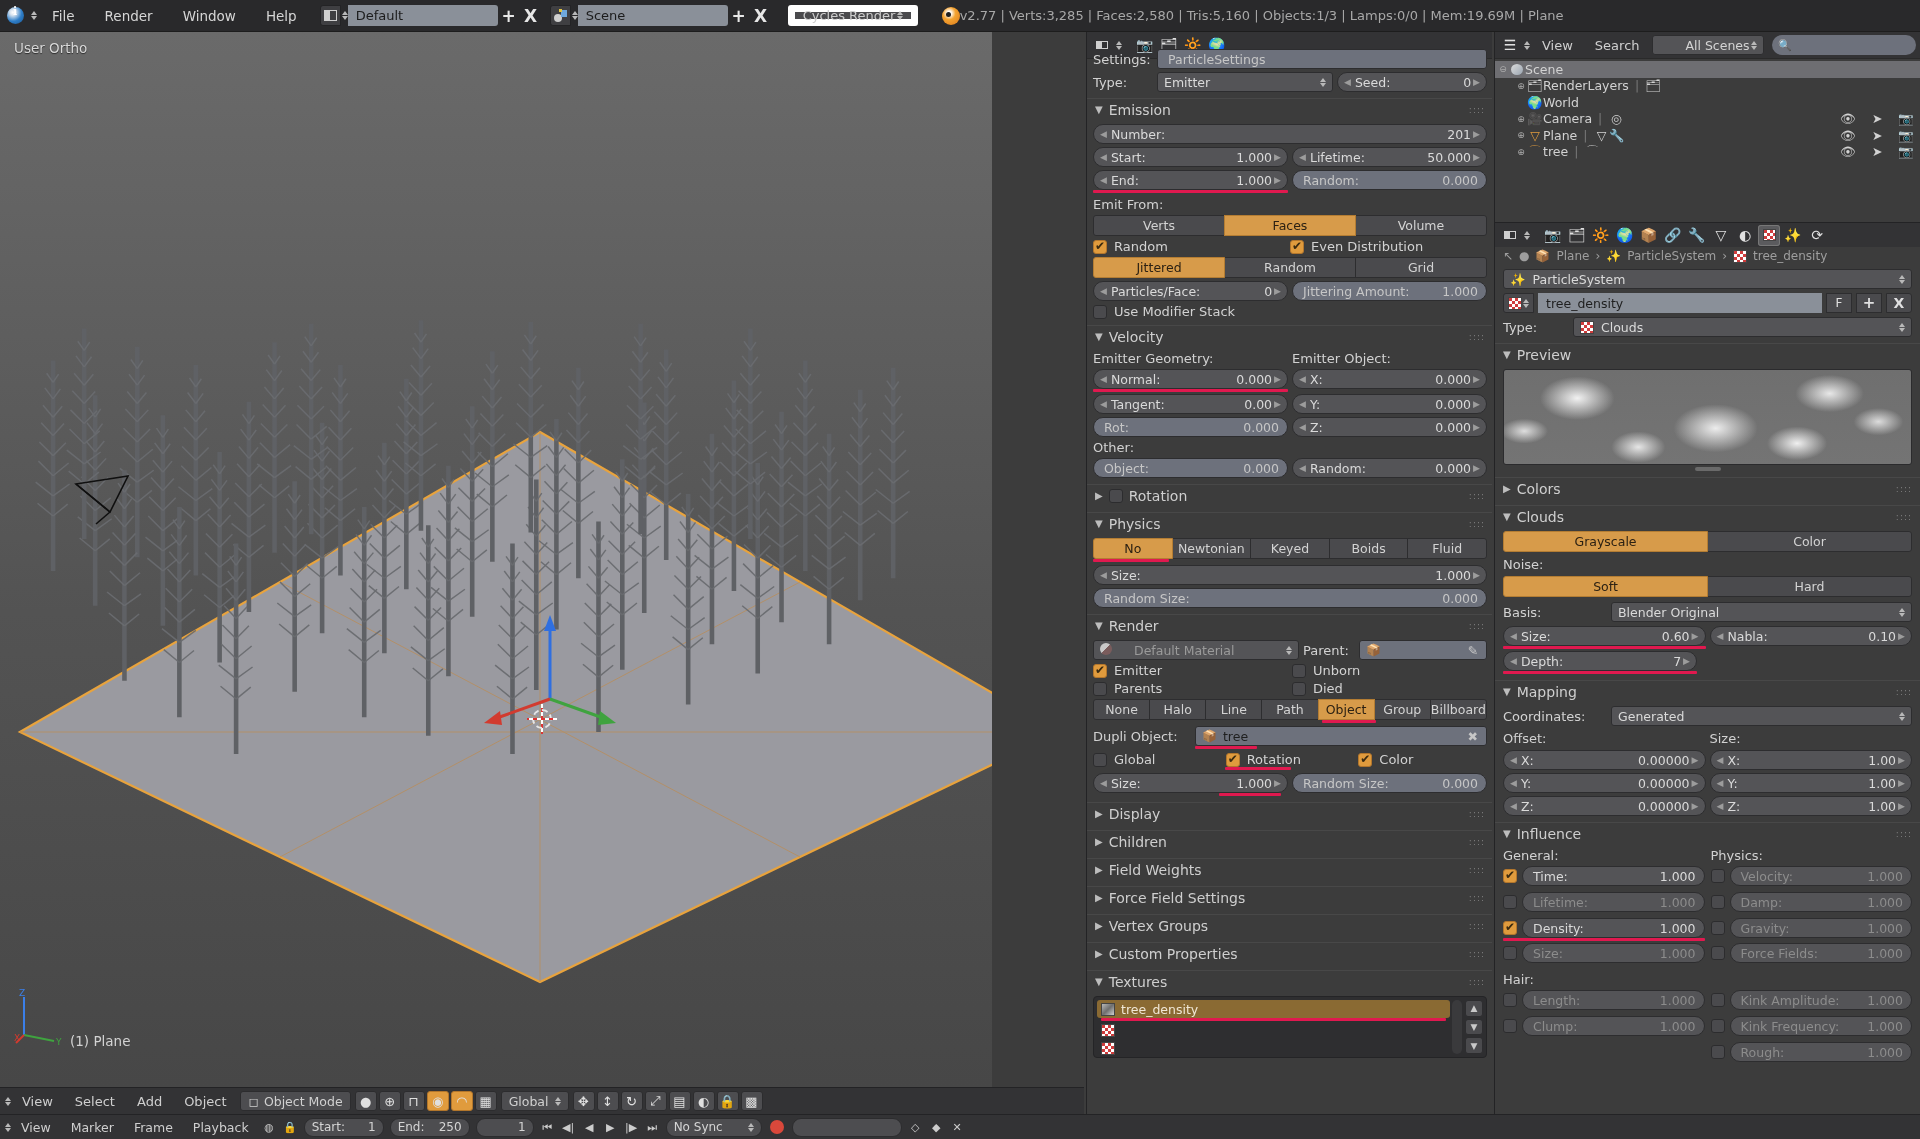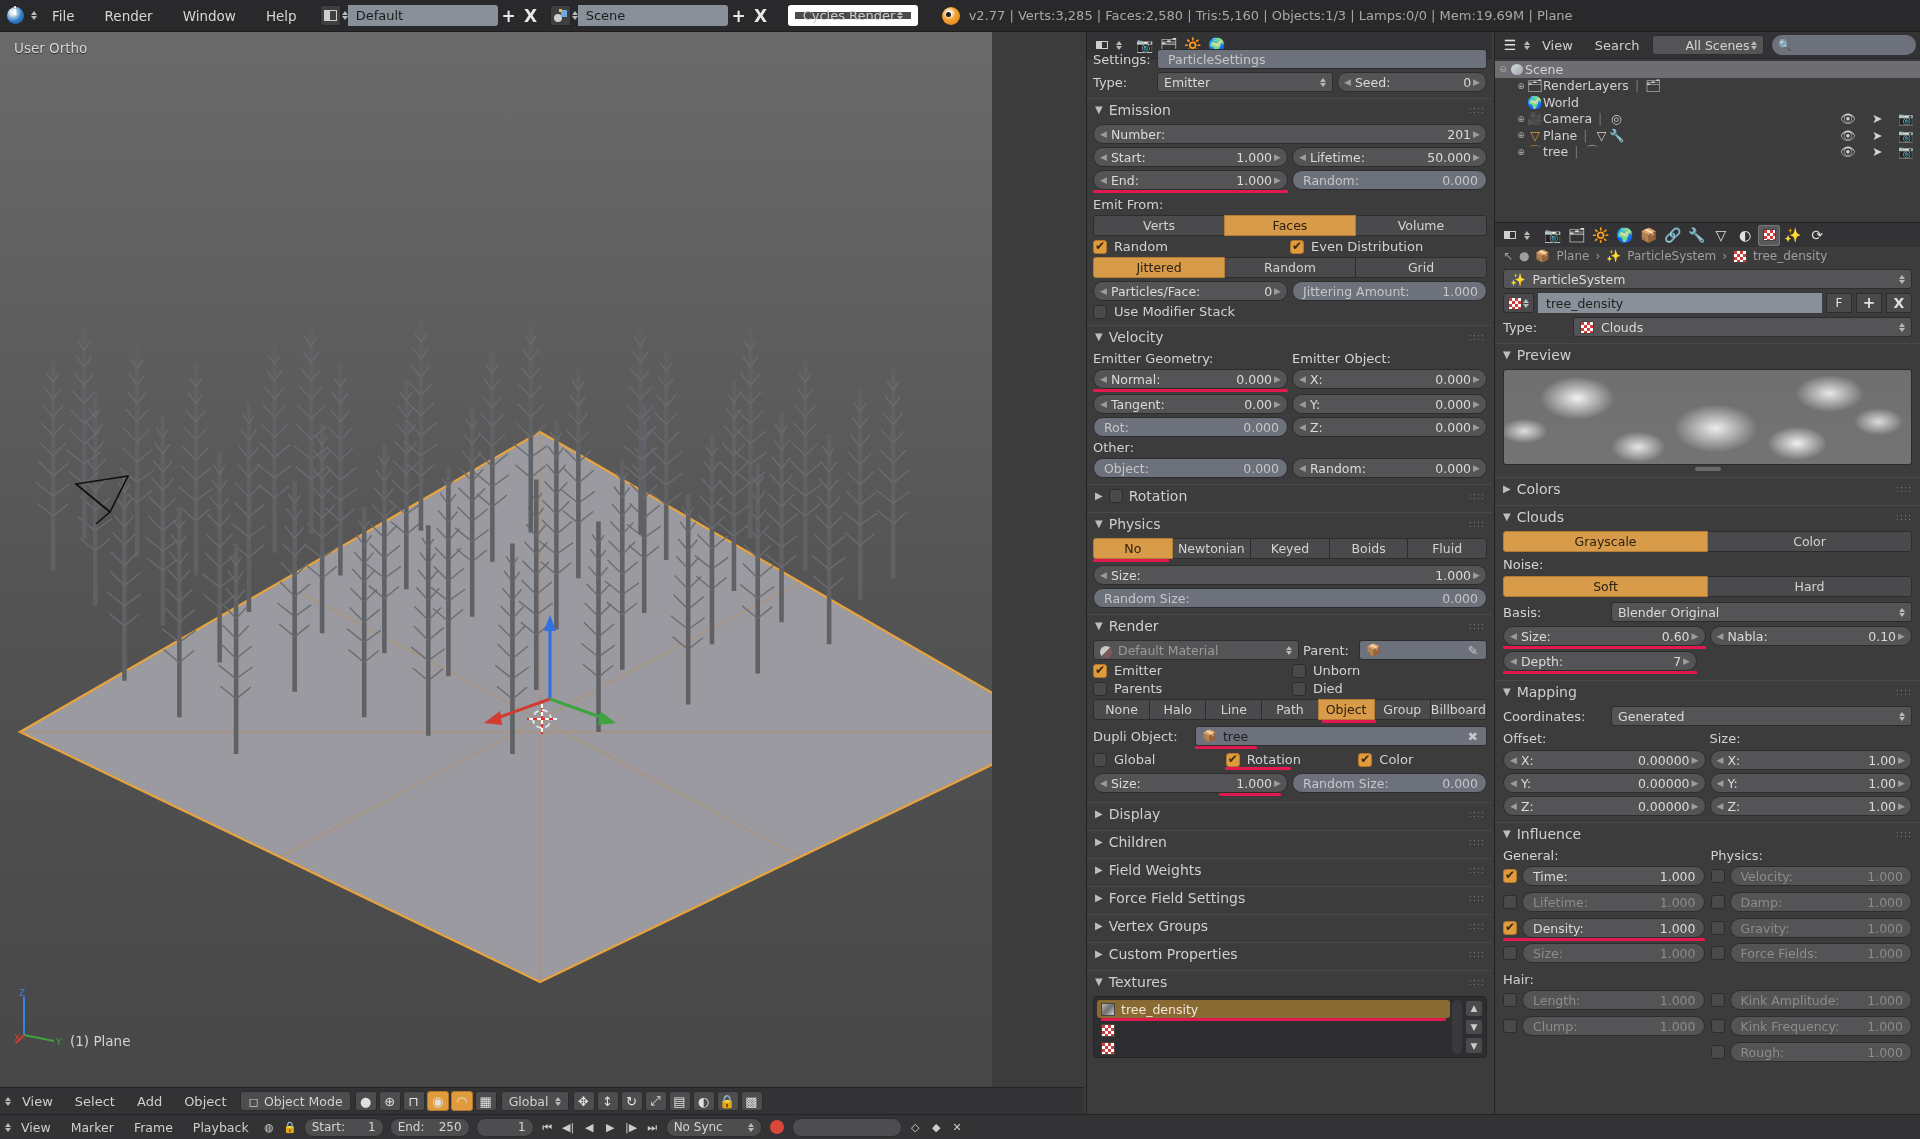--- a/index.html
+++ b/index.html
@@ -41,21 +41,21 @@
   .scene-ico .s1{position:absolute;left:0;bottom:0;width:8px;height:8px;border-radius:50%;background:#cfcfcf;}
   .scene-ico .s2{position:absolute;right:0;top:0;width:6px;height:7px;background:#6fa8dc;}
   .scene-ico .s3{position:absolute;right:5px;top:-1px;width:3px;height:3px;background:#e2c541;}
   .tb-field { height:21px; min-width:150px; background:#8a9099; color:#1c1c1c; font-size:13px;
       display:flex; align-items:center; padding:0 8px; border-radius:0 3px 3px 0; }
   .tb-btn { width:22px; height:21px; display:flex; align-items:center; justify-content:center;
      font-size:17px; color:#e7e7e7; font-weight:bold; cursor:pointer; }
   .tb-drop { height:21px; min-width:130px; background:#4a4a4d; border:7px solid #ffffff; border-radius:3px;
      display:flex; align-items:center; padding:0 8px; font-size:13px; color:#cdcdcd; margin-left:16px;
      justify-content:space-between; }
-  .tb-stats { margin-left:24px; display:flex; align-items:center; gap:9px; font-size:13px; color:#a8a8a8; }
+  .tb-stats { margin-left:24px; display:flex; align-items:center; font-size:13px; color:#a8a8a8; }
   .blender-mark { width:18px;height:18px;border-radius:50%;
      background:radial-gradient(circle at 40% 35%, #fff 0 12%, #f4a331 40%, #d9781a 100%); position:relative;}
   .blender-mark::after{content:"";position:absolute;left:4px;top:5px;width:5px;height:5px;border-radius:50%;background:#1e1e1e;}
 
   
   .viewport {
     position:absolute; left:0; top:32px; width:992px; height:1055px;
     background:linear-gradient(#6a6a6a 0%, #535353 55%, #474747 100%);
     overflow:hidden;
   }
@@ -750,21 +750,21 @@
       </div>
 
       <div class="sect-header">
         <span class="tri">▼</span>
         <span class="sect-title">Render</span>
         <span class="sect-grip">::::</span>
       </div>
 
       <div class="row">
         <div class="dropdown">
-          <span style="display:flex;align-items:flex-end;gap:6px">
+          <span style="display:flex;align-items:flex-start;gap:22px">
             <span style="width:12px;height:12px;border-radius:50%;background:linear-gradient(135deg,#c9c9c9 50%,#7a5c5c 50%);display:inline-block"></span>
             <span style="color:#9a9a9a">Default Material</span>
           </span>
           <span class="spin-ud">
               <i class="up"></i>
               <i class="dn"></i>
             </span>
         </div>
         <div class="lbl" style="width:52px;text-align:left">Parent:</div>
         <div class="numfield grey flat" style="max-width:128px">

